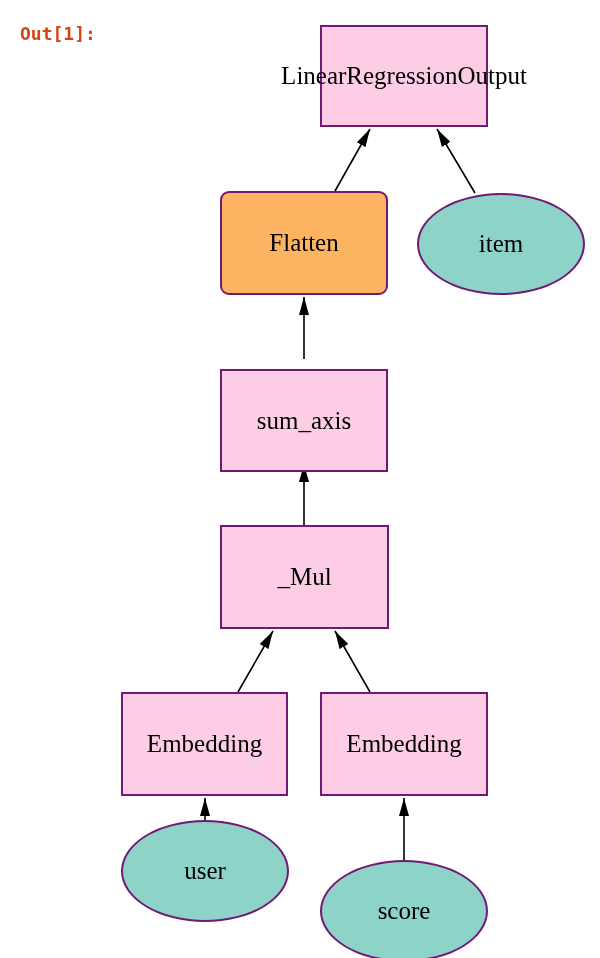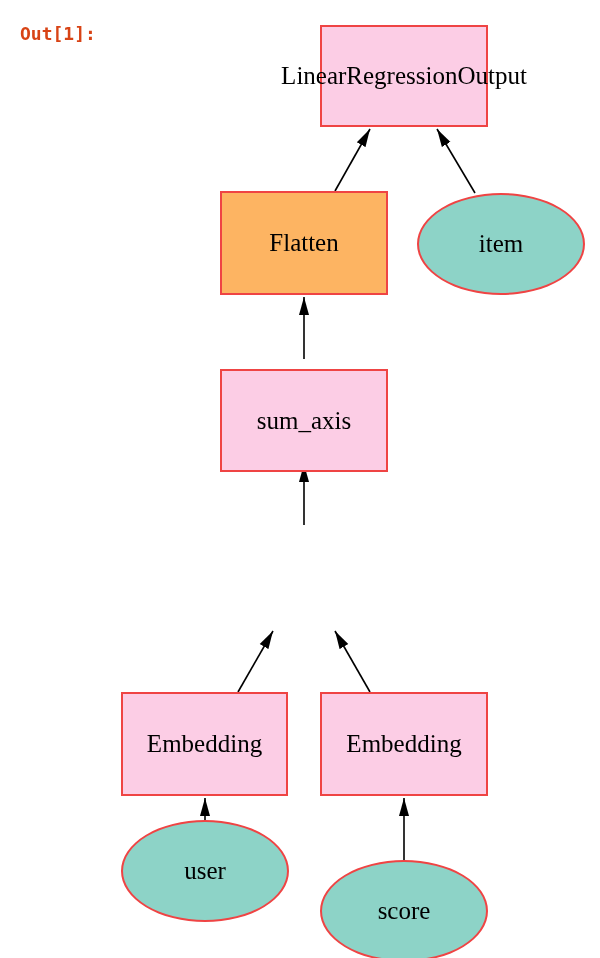--- a/index.html
+++ b/index.html
@@ -41,21 +41,21 @@
     width: 600px;
     height: 958px;
   }
   #edge-layer line {
     stroke: #000000;
     stroke-width: 1.6;
   }
   .node {
     position: absolute;
     box-sizing: border-box;
-    border: 2px solid #ef4444;
+    border: 2px solid #701a75;
   }
   .node.ellipse {
     border-radius: 50%;
   }
   .node-label {
     position: absolute;
     left: 50%;
     top: 50%;
     transform: translate(-50%, -50%);
     white-space: nowrap;
@@ -82,28 +82,31 @@
         <line x1="304" y1="339" x2="304" y2="277" marker-end="url(#arrowhead)"></line>
         <line x1="304" y1="505" x2="304" y2="444" marker-end="url(#arrowhead)"></line>
         <line x1="238" y1="672" x2="273" y2="611" marker-end="url(#arrowhead)"></line>
         <line x1="370" y1="672" x2="335" y2="611" marker-end="url(#arrowhead)"></line>
         <line x1="205" y1="840" x2="205" y2="778" marker-end="url(#arrowhead)"></line>
         <line x1="404" y1="840" x2="404" y2="778" marker-end="url(#arrowhead)"></line>
       </svg>
   <div class="node rect" style="left: 320px; top: 5px; width: 168px; height: 102px; background: rgb(252, 205, 229);">
         <span class="node-label">LinearRegressionOutput</span>
       </div>
-      <div class="node rect" style="left: 220px; top: 171px; width: 168px; height: 104px; background: rgb(253, 180, 98);">
+      <div class="node rect" style="left: 220px; top: 171px; width: 168px; height: 104px; background: rgb(253, 180, 98); border-radius: 9px;">
         <span class="node-label">Flatten</span>
       </div>
       <div class="node ellipse" style="left: 417px; top: 173px; width: 168px; height: 102px; background: rgb(141, 211, 199);">
         <span class="node-label">item</span>
       </div>
       <div class="node rect" style="left: 220px; top: 349px; width: 168px; height: 103px; background: rgb(252, 205, 229);">
         <span class="node-label">sum_axis</span>
+      </div>
+      <div class="node rect" style="left: 220px; top: 505px; width: 169px; height: 104px; background: rgb(252, 205, 229);">
+        <span class="node-label">_Mul</span>
       </div>
       <div class="node rect" style="left: 121px; top: 672px; width: 167px; height: 104px; background: rgb(252, 205, 229);">
         <span class="node-label">Embedding</span>
       </div>
       <div class="node rect" style="left: 320px; top: 672px; width: 168px; height: 104px; background: rgb(252, 205, 229);">
         <span class="node-label">Embedding</span>
       </div>
       <div class="node ellipse" style="left: 121px; top: 800px; width: 168px; height: 102px; background: rgb(141, 211, 199);">
         <span class="node-label">user</span>
       </div>

